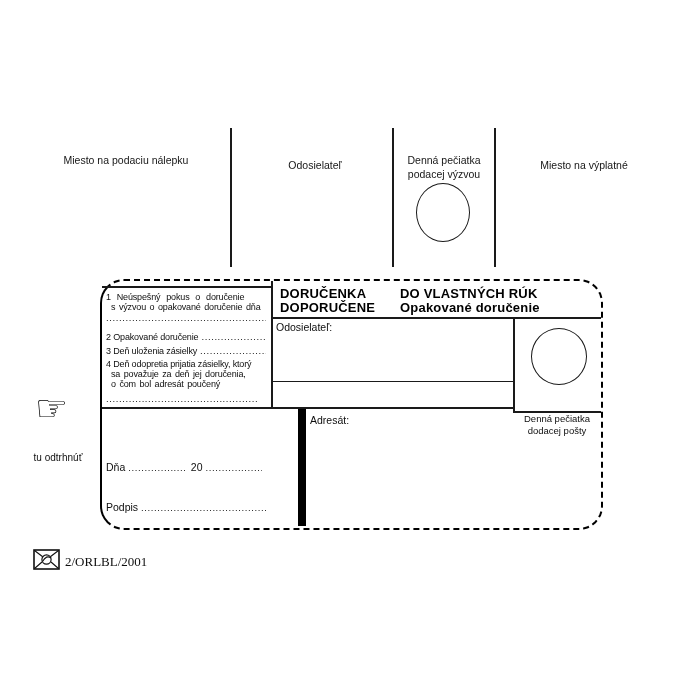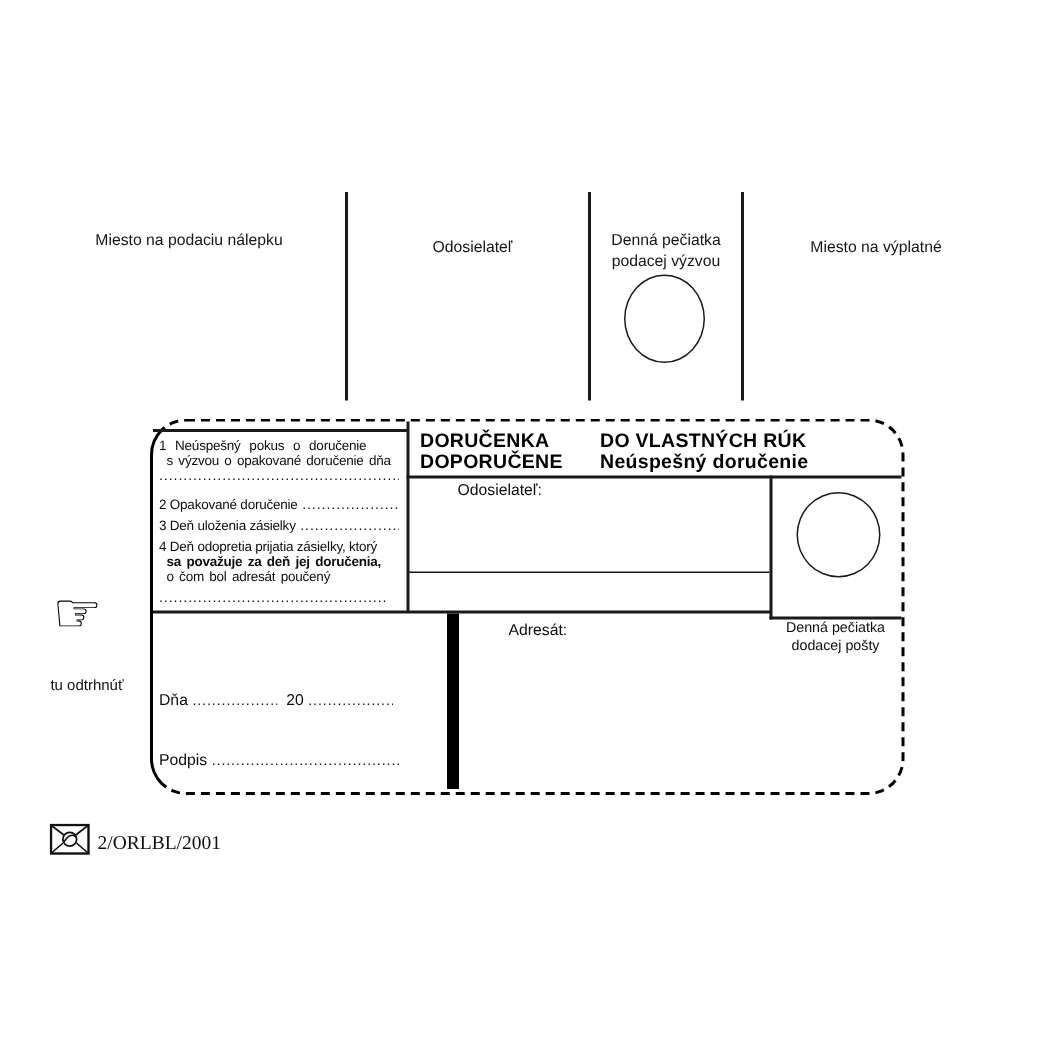--- a/index.html
+++ b/index.html
@@ -23,21 +23,21 @@
   }
   #card .inner{position:absolute;left:0;top:0;right:0;bottom:0;}
   .hdr{font-weight:bold;font-size:13px;letter-spacing:.2px;white-space:nowrap;color:#000;}
   .notice-line{position:absolute;font-size:9px;line-height:11px;letter-spacing:-.15px;white-space:nowrap;color:#0e0e0e;}
   .dotrow{display:flex;overflow:hidden;}
   .dots{flex:1;overflow:hidden;white-space:nowrap;font-size:9.5px;letter-spacing:.6px;color:#0e0e0e;}
   .leader{display:flex;overflow:hidden;align-items:baseline;}
   .leader .t{white-space:nowrap;margin-right:3px;}
   .ws2{word-spacing:3.5px;}
   .ws1{word-spacing:1.2px;}
-  .small-label{font-size:10.5px;color:#0e0e0e;margin-left:29px;}
+  .small-label{font-size:10.5px;color:#0e0e0e;}
   .thickbar{position:absolute;background:#000;}
   .stamp-cap{font-size:9.5px;line-height:1.22;color:#0e0e0e;}
   .receipt-line{font-size:10.5px;color:#0e0e0e;}
   .hand{font-family:"DejaVu Sans",sans-serif;font-size:37px;line-height:1;color:#000;}
   .formcode{font-family:"Liberation Serif","DejaVu Serif",serif;font-size:13px;color:#0e0e0e;}
 </style>
 </head>
 <body>
 
 <div id="canvas">
@@ -73,38 +73,38 @@
       <div class="hline" style="left:169px;top:36px;width:330px;"></div>
       <div class="thinline" style="left:170px;top:100px;width:241px;"></div>
       <div class="hline" style="left:0px;top:126px;width:412px;"></div>
       <div class="vline" style="left:411px;top:36px;height:96px;"></div>
       <div class="hline" style="left:411px;top:130px;width:88px;"></div>
       <div class="thickbar" style="left:196px;top:128px;width:8px;height:117px;"></div>
 
       <div class="abs hdr" style="left:178px;top:5px;">DORUČENKA</div>
       <div class="abs hdr" style="left:298px;top:5px;">DO VLASTNÝCH RÚK</div>
       <div class="abs hdr" style="left:178px;top:19px;">DOPORUČENE</div>
-      <div class="abs hdr" style="left:298px;top:19px;">Neúspešný doručenie</div>
+      <div class="abs hdr" style="left:298px;top:19px;">Opakované doručenie</div>
 
       <div class="abs" style="left:3px;top:0px;width:163px;height:126px;">
         <div class="notice-line ws2" style="left:1px;top:11px;">1 Neúspešný pokus o doručenie</div>
         <div class="notice-line ws1" style="left:6px;top:21px;">s výzvou o opakované doručenie dňa</div>
         <div class="notice-line dotrow" style="left:1px;top:31px;width:160px;">
           <span class="dots">................................................................................................</span>
         </div>
         <div class="notice-line leader" style="left:1px;top:50px;width:160px;">
           <span class="t">2 Opakované doručenie</span>
           <span class="dots">................................................................................................</span>
         </div>
         <div class="notice-line leader" style="left:1px;top:64px;width:160px;">
           <span class="t">3 Deň uloženia zásielky</span>
           <span class="dots">................................................................................................</span>
         </div>
         <div class="notice-line" style="left:1px;top:78px;">4 Deň odopretia prijatia zásielky, ktorý</div>
-        <div class="notice-line ws1" style="left:6px;top:88px;font-weight:bold;">sa považuje za deň jej doručenia,</div>
+        <div class="notice-line ws1" style="left:6px;top:88px;">sa považuje za deň jej doručenia,</div>
         <div class="notice-line ws1" style="left:6px;top:98px;">o čom bol adresát poučený</div>
         <div class="notice-line dotrow" style="left:1px;top:112px;width:152px;">
           <span class="dots">................................................................................................</span>
         </div>
       </div>
 
       <div class="abs small-label" style="left:174px;top:40px;">Odosielateľ:</div>
 
       <div class="circle" style="left:429px;top:47px;width:54px;height:55px;"></div>
       <div class="abs ctr stamp-cap" style="left:411px;top:104px;width:88px;">

